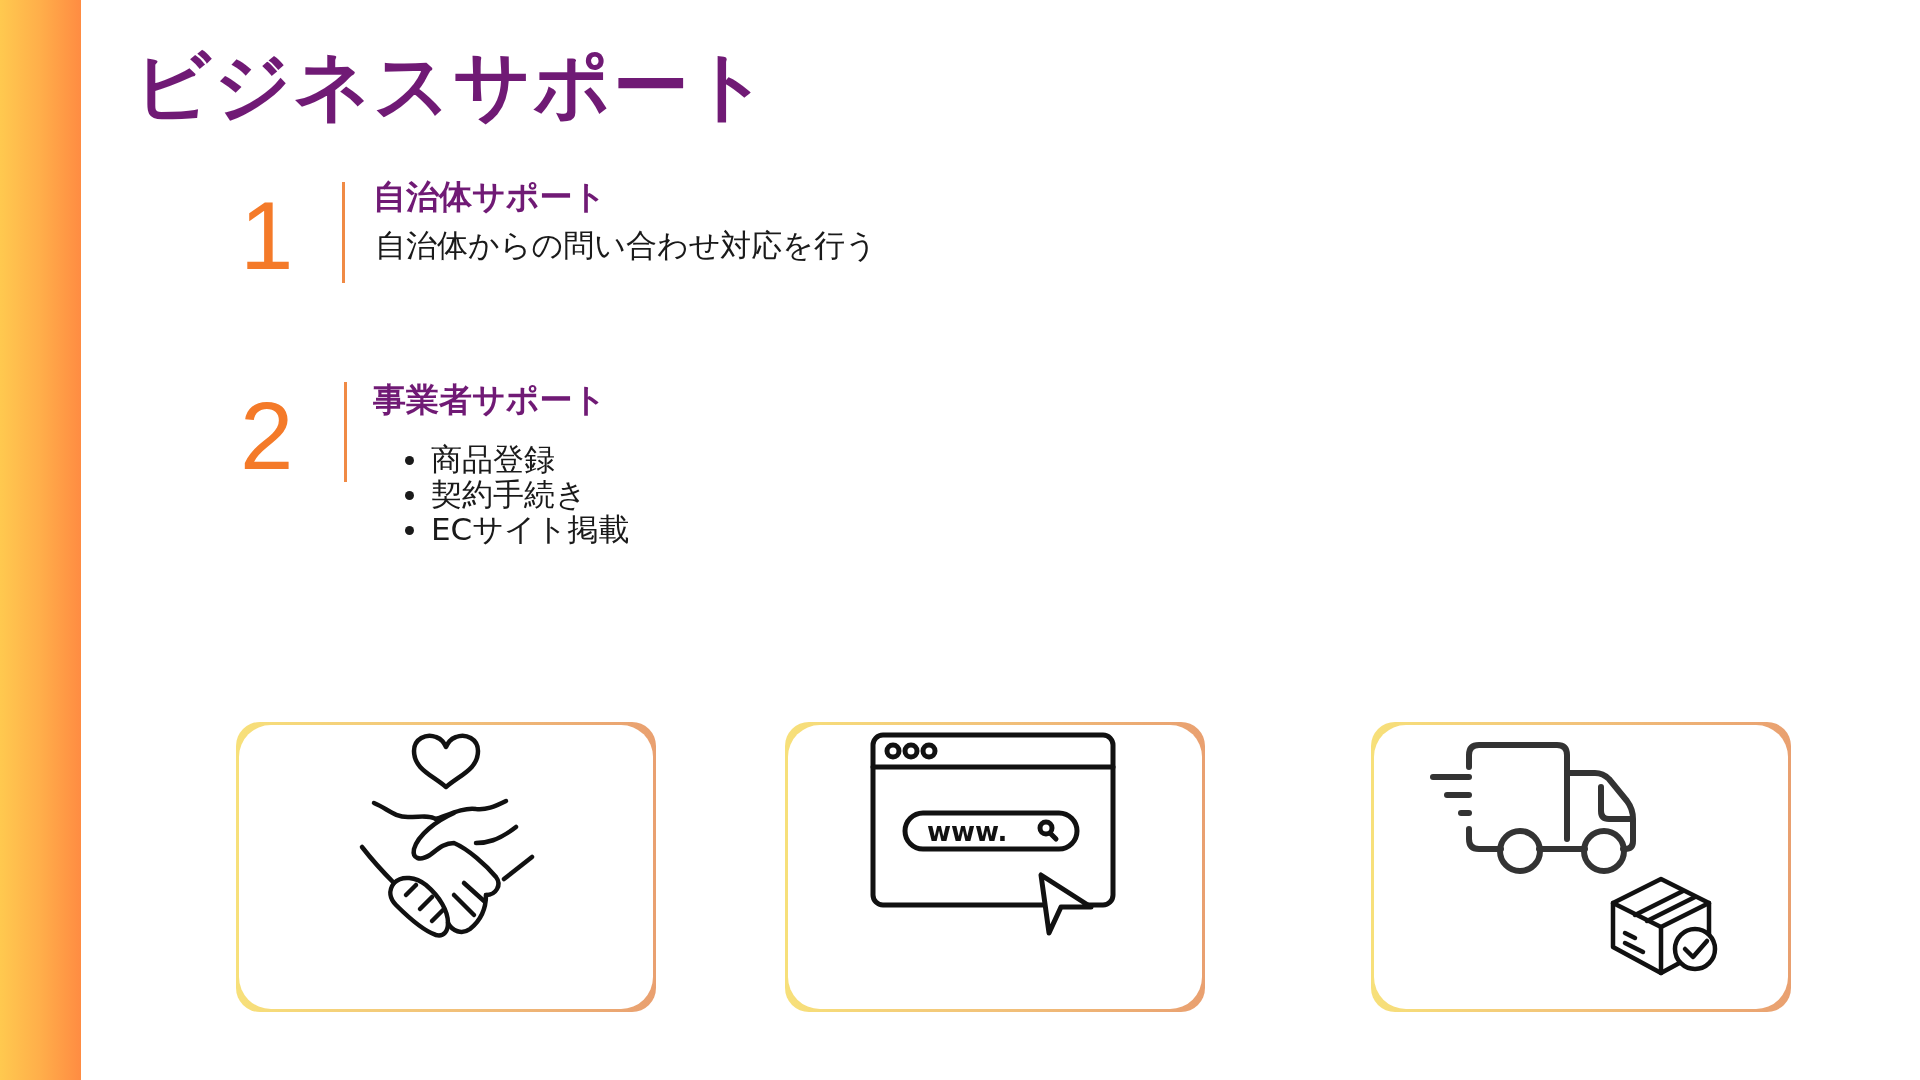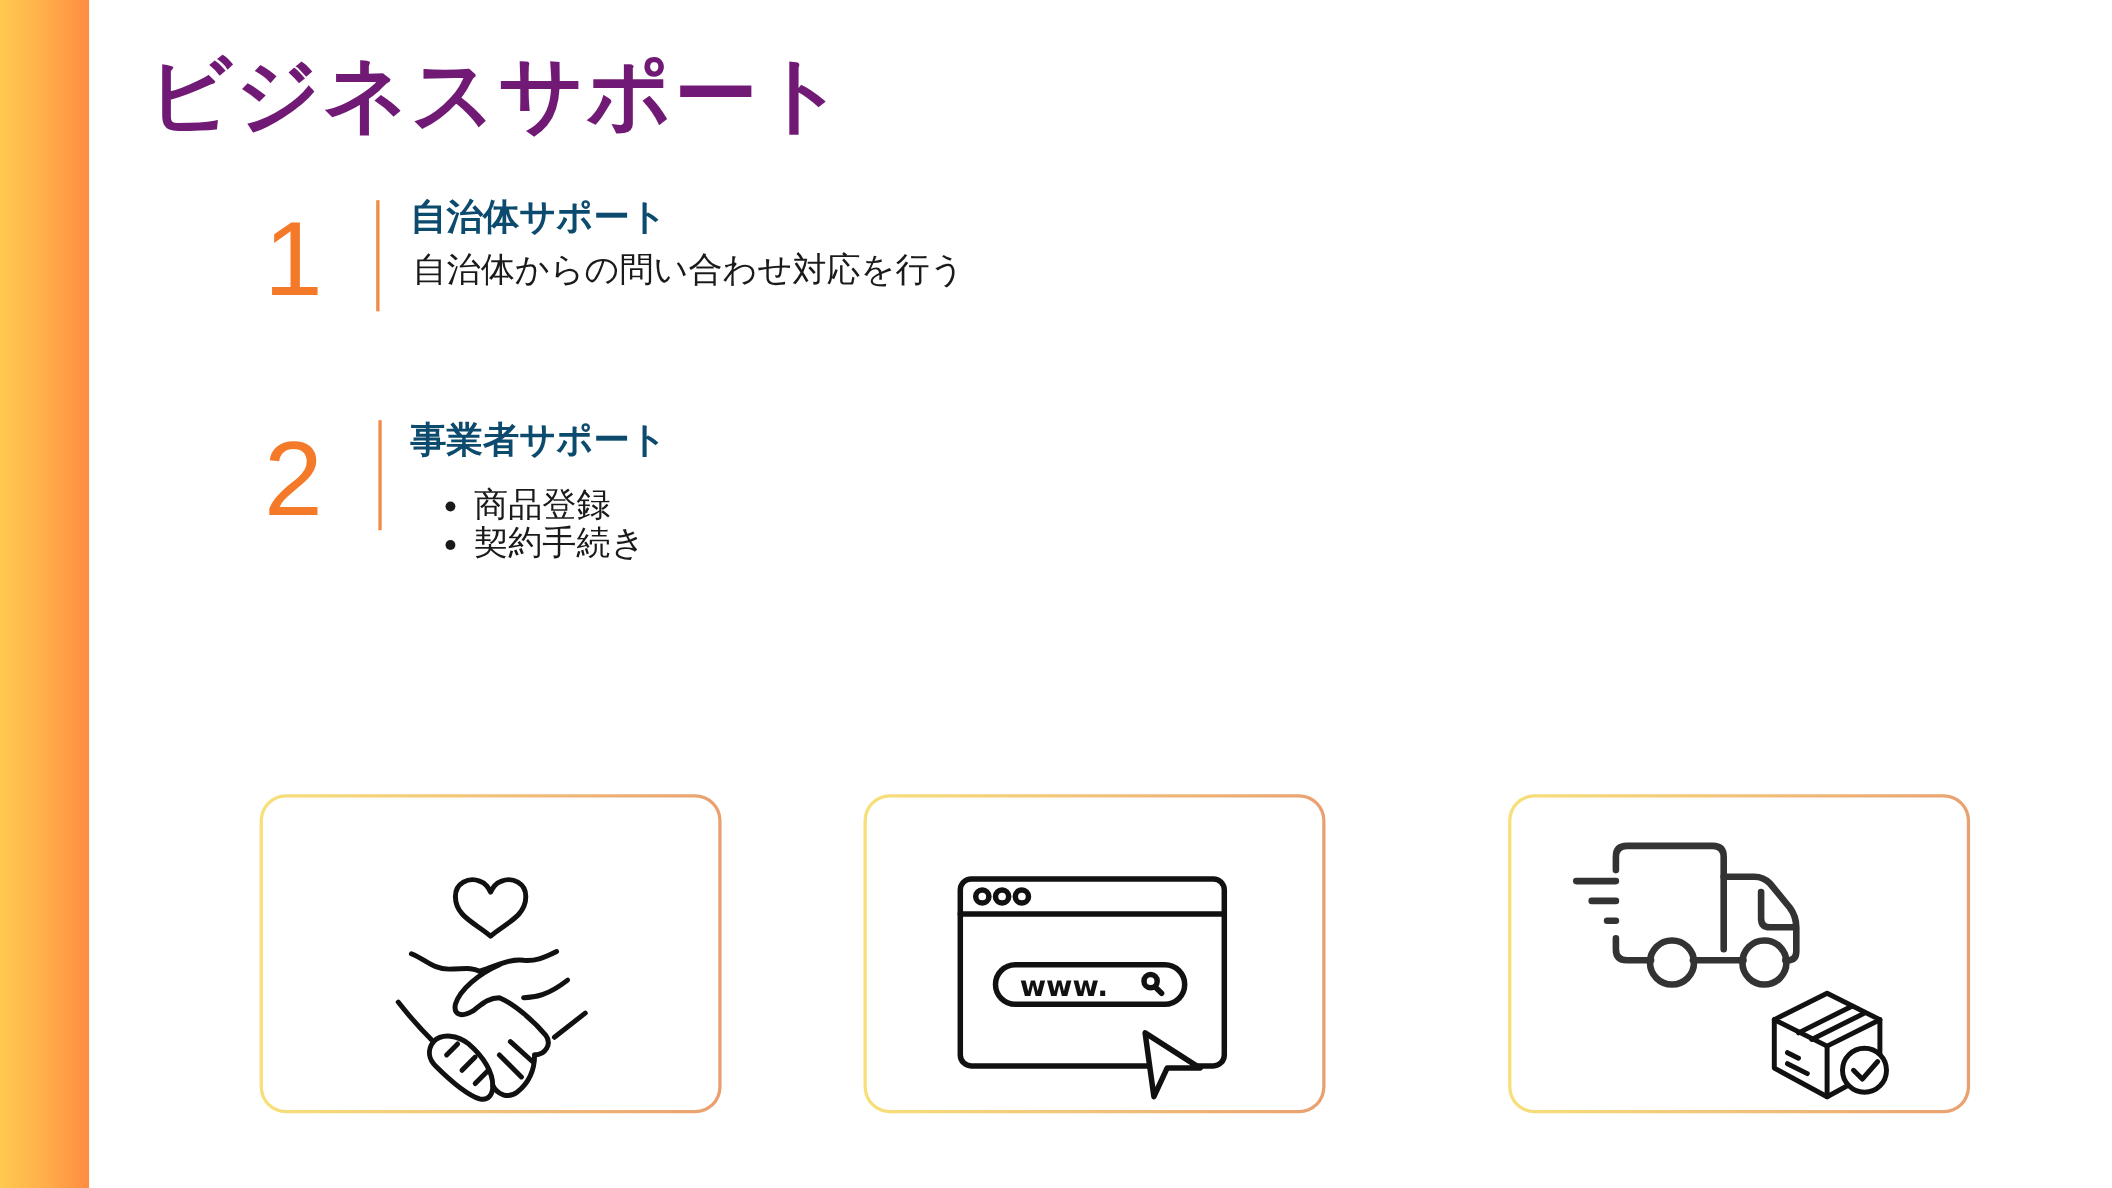--- a/index.html
+++ b/index.html
@@ -20,40 +20,40 @@
   }
   .section { position: absolute; left: 0; }
   .sec-num {
     position: absolute; color: #F47A29; font-size: 96px; font-weight: normal;
     line-height: 1; font-family: "Liberation Sans", "DejaVu Sans", sans-serif;
   }
   .sec-line {
     position: absolute; width: 3px; background: #F08A45;
   }
   .sec-heading {
-    position: absolute; color: #0c4a6e; font-size: 33px; font-weight: bold;
+    position: absolute; color: #701a75; font-size: 33px; font-weight: bold;
     white-space: nowrap; line-height: 40px;
   }
   .sec-body {
     position: absolute; font-size: 31px; line-height: 35px; white-space: nowrap; color: #1a1a1a;
   }
   .sec-body .line { display: block; }
   .bullets { list-style: none; margin: 15px; padding: 0; }
   .bullets li { position: relative; padding-left: 43px; height: 35px; line-height: 35px; }
   .bullets li .dot {
     position: absolute; left: 17px; top: 14px; width: 9px; height: 9px; border-radius: 50%; background: #1a1a1a;
   }
   .card {
     position: absolute; top: 722px; width: 420px; height: 290px; box-sizing: border-box;
     border-radius: 24px; padding: 3px;
     background: linear-gradient(90deg, #F7E07A 0%, #F2C27A 50%, #E9A070 100%);
   }
   .card-inner {
-    width: 100%; height: 100%; background: #ffffff; border-radius: 21px;
-    display: flex; align-items: flex-end; justify-content: center;
+    width: 100%; height: 100%; background: #ffffff; border-radius: 32px;
+    display: flex; align-items: flex-start; justify-content: center;
   }
   .card svg { display: block; }
 </style>
 </head>
 <body>
 
 <div class="side-bar"></div>
 
 <div class="page-title">ビジネスサポート</div>
 
@@ -67,20 +67,21 @@
 </div>
 
 <div class="section">
   <div class="sec-num" style="left:240px; top:388px;">2</div>
   <div class="sec-line" style="left:344px; top:382px; height:100px;"></div>
   <div class="sec-heading" style="left:373px; top:380px;">事業者サポート</div>
   <div class="sec-body" style="left:373px; top:427px;">
     <ul class="bullets">
       <li><span class="dot"></span><span>商品登録</span></li>
       <li><span class="dot"></span><span>契約手続き</span></li>
+      <li><span class="dot"></span><span>ECサイト掲載</span></li>
     </ul>
   </div>
 </div>
 
 <div class="card" style="left:236px;">
   <div class="card-inner">
     <svg width="220" height="220" viewBox="0 0 220 220" fill="none" stroke="#111" stroke-width="4.5" stroke-linecap="round" stroke-linejoin="round">
 
       <path d="M110 62 C 96 50, 78 44, 78 26 C 78 14, 90 8, 100 12 C 106 14, 108 18, 110 22 C 112 18, 114 14, 120 12 C 130 8, 142 14, 142 26 C 142 44, 124 50, 110 62 Z"></path>
 

